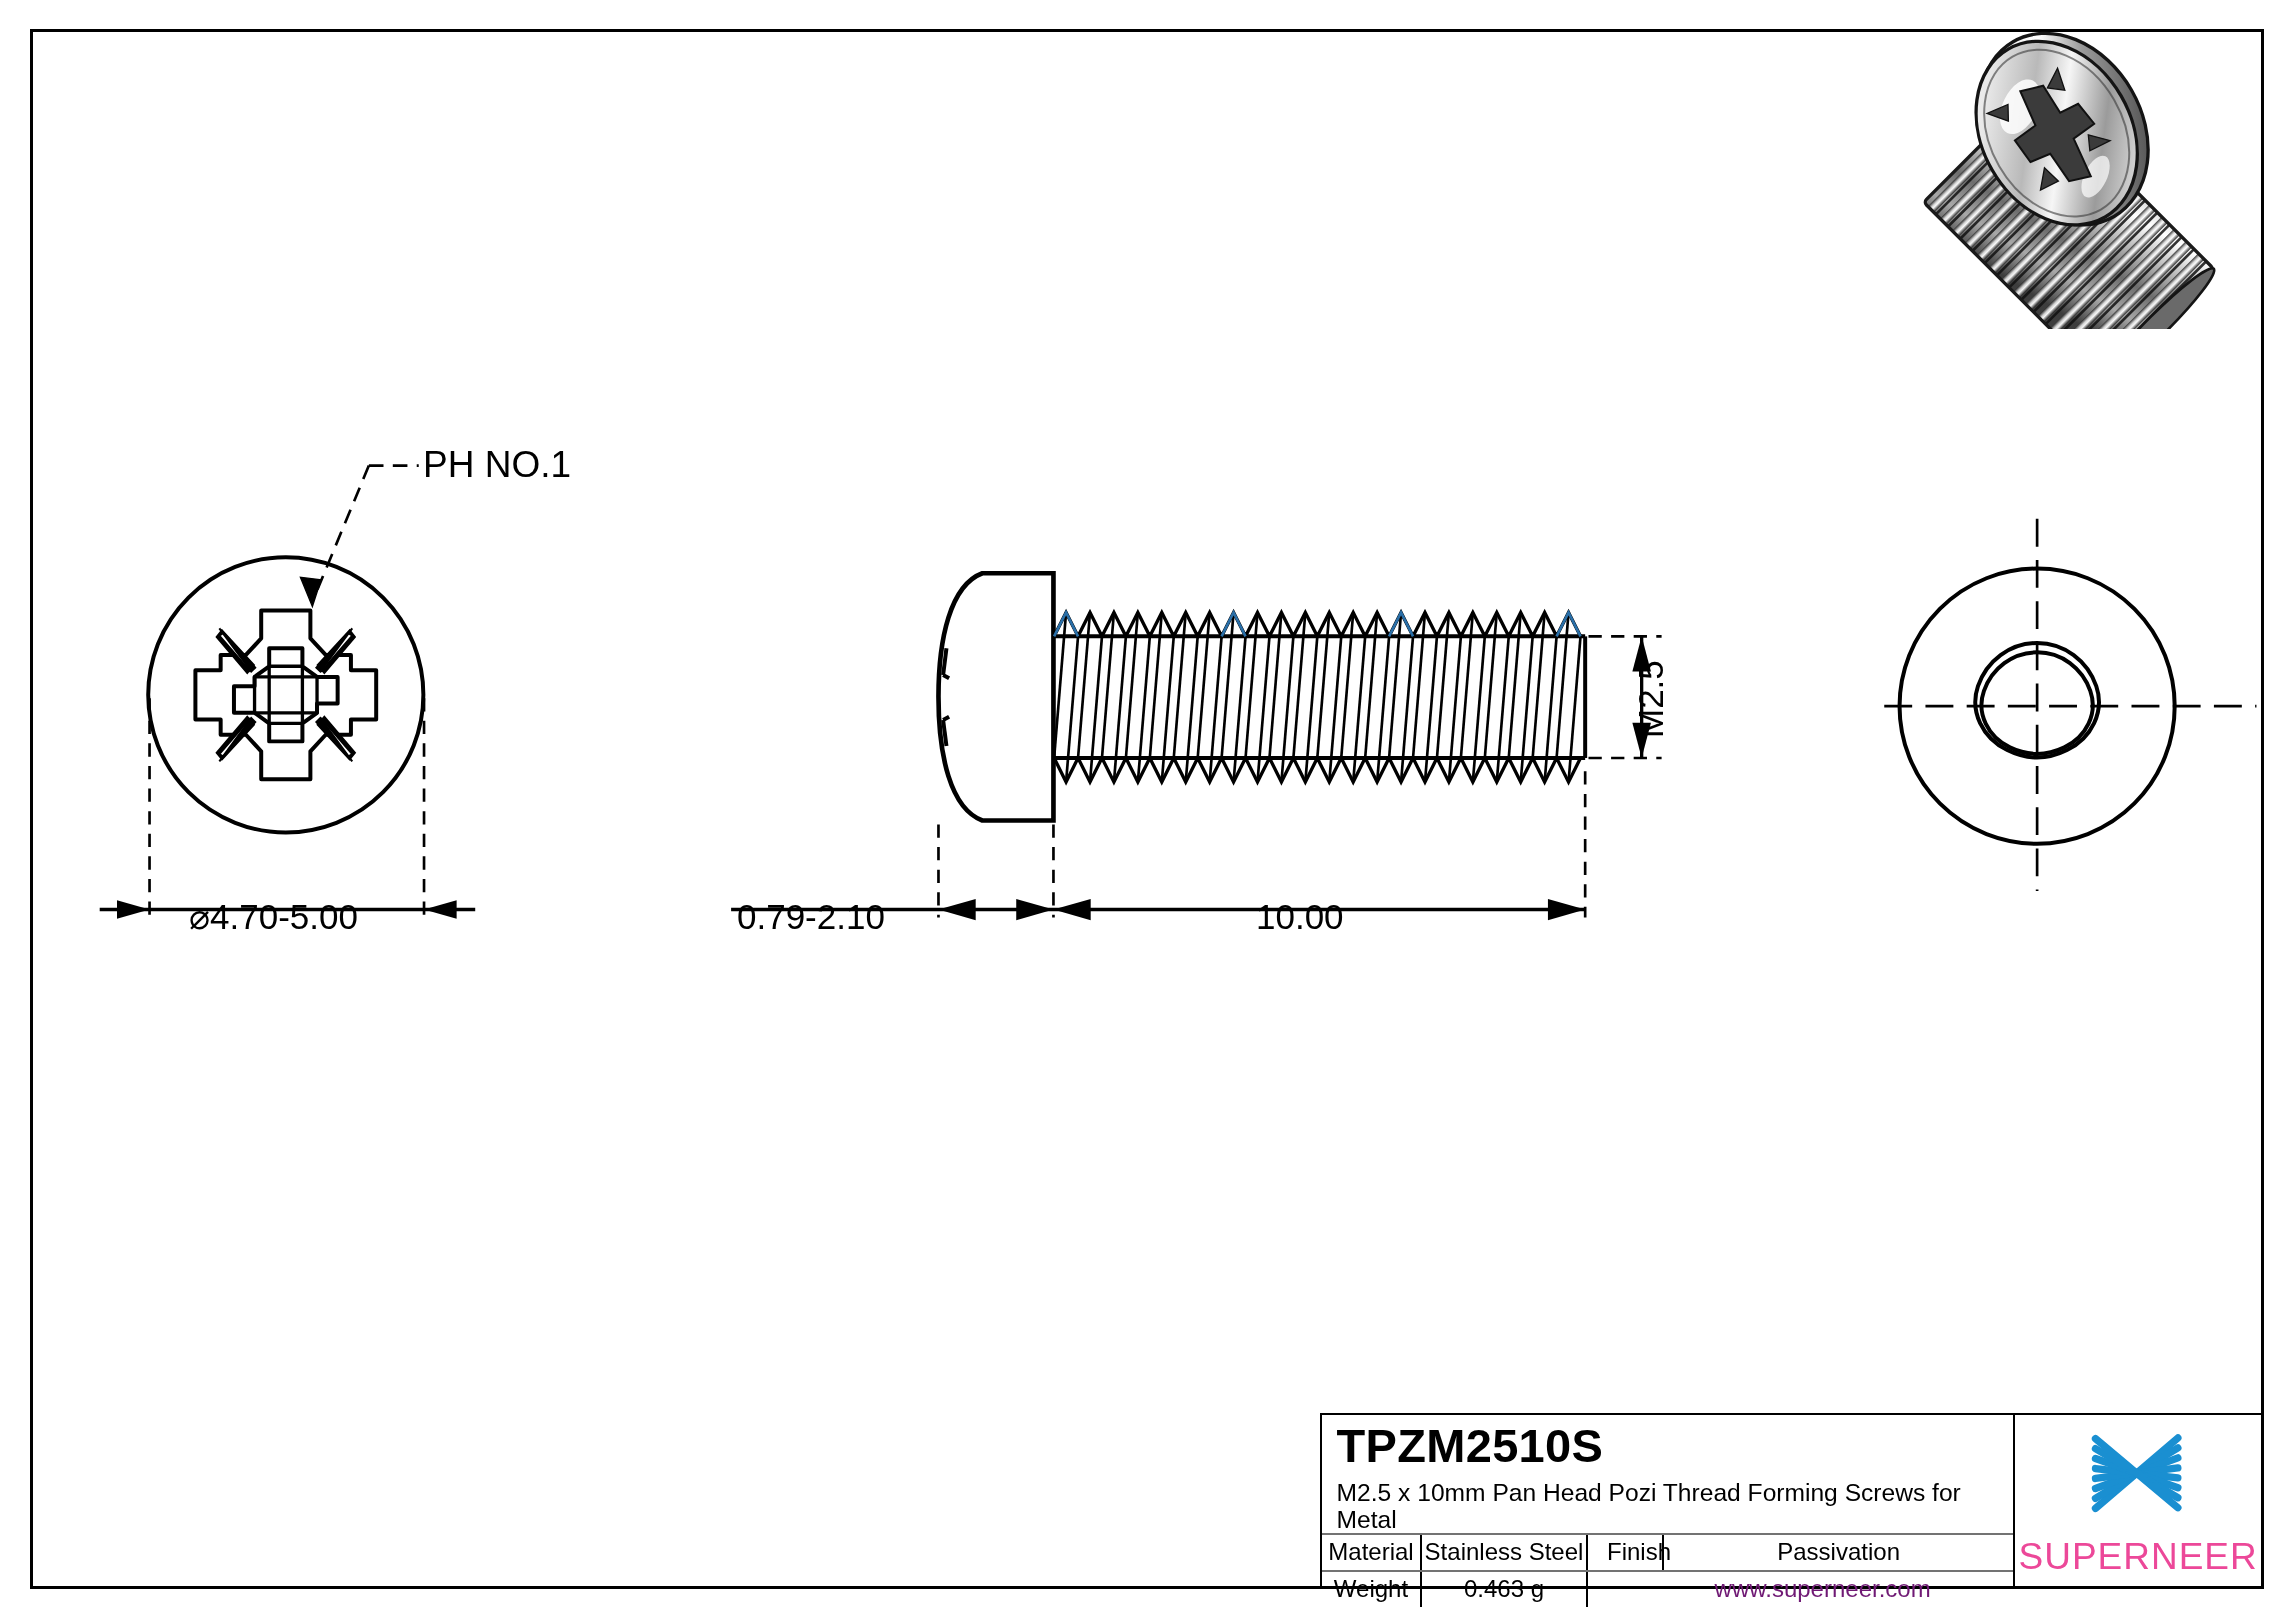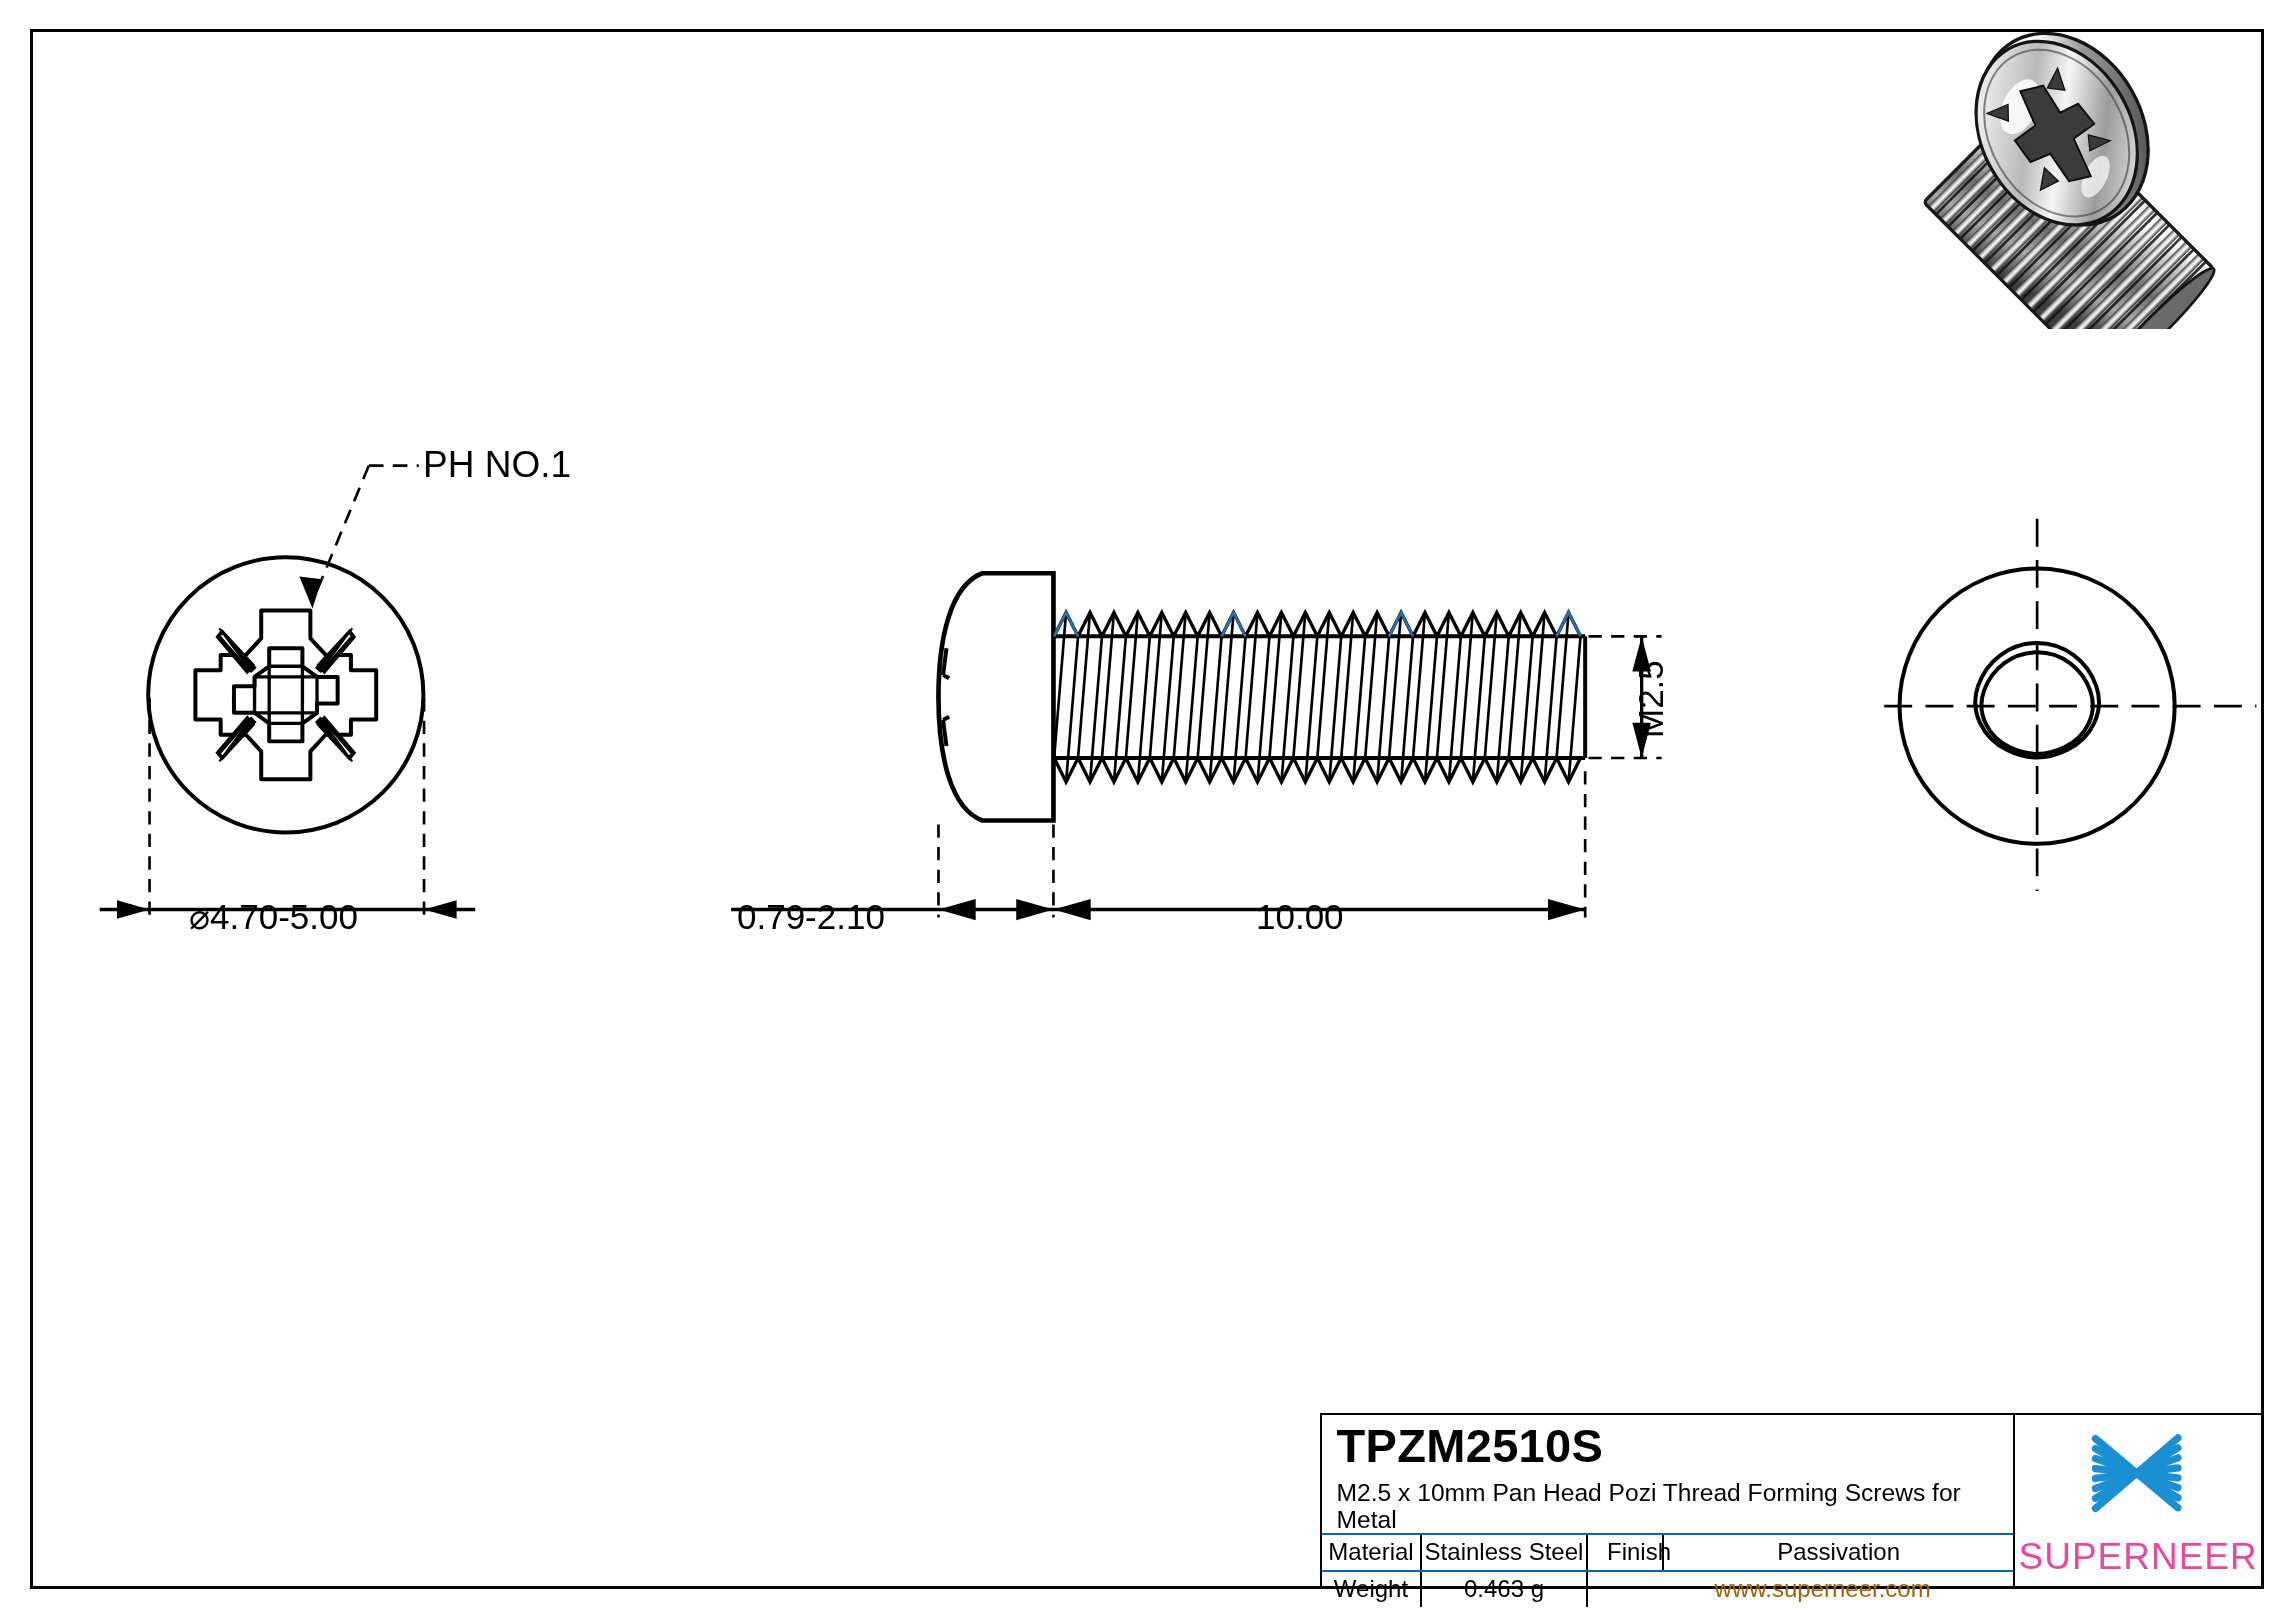--- a/index.html
+++ b/index.html
@@ -48,37 +48,37 @@
   #tb-code{
     font-size:47px;font-weight:bold;line-height:1.02;
     letter-spacing:0.3px;
   }
   #tb-desc{
     font-size:24.6px;line-height:1.1;margin-top:9.3px;
   }
   .tb-rows{width:100%;}
   .tb-row{
     display:flex;width:100%;
-    border-top:2px solid #0369a1;
+    border-top:2px solid #737373;
     box-sizing:border-box;
   }
   .tb-cell{
     box-sizing:border-box;
     border-right:2px solid #000;
     display:flex;align-items:center;justify-content:center;
     font-size:24px;height:35px;
   }
   .tb-cell:last-child{border-right:none;}
   .c-material-label{width:100px;}
   .c-material-value{width:166px;}
   .c-finish-label{width:76px;padding-left:28px;}
   .c-finish-value{flex:1 1 auto;}
   .c-weight-label{width:100px;}
   .c-weight-value{width:166px;}
-  .c-url{flex:1 1 auto;color:#a16207;padding-left:44px;}
+  .c-url{flex:1 1 auto;color:#701a75;padding-left:44px;}
 
   #tb-right{
     width:249px;height:100%;
     border:2.7px solid #000;border-left:1.3px solid #000;
     box-sizing:border-box;
     position:relative;
     display:flex;flex-direction:column;align-items:center;justify-content:flex-start;
   }
   #logo-mark{
     margin-top:10.6px;width:120px;height:101px;

